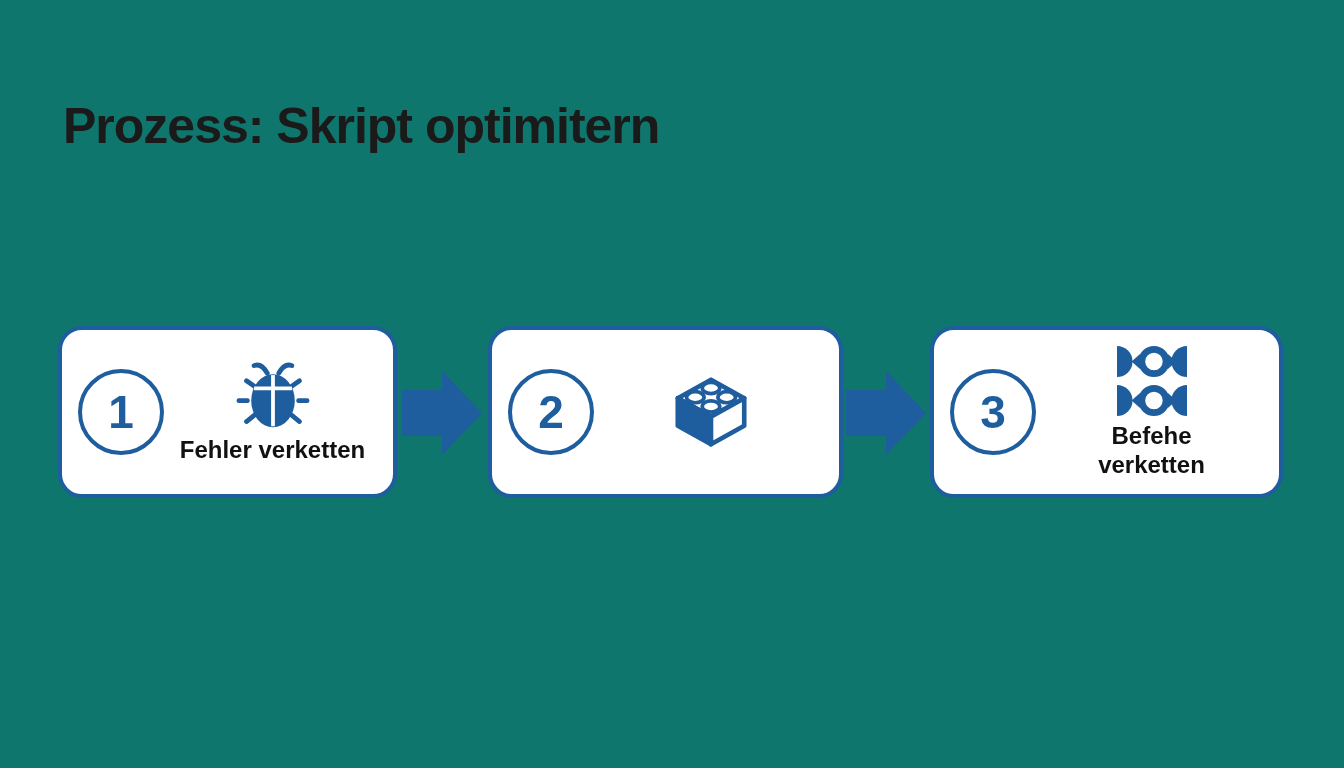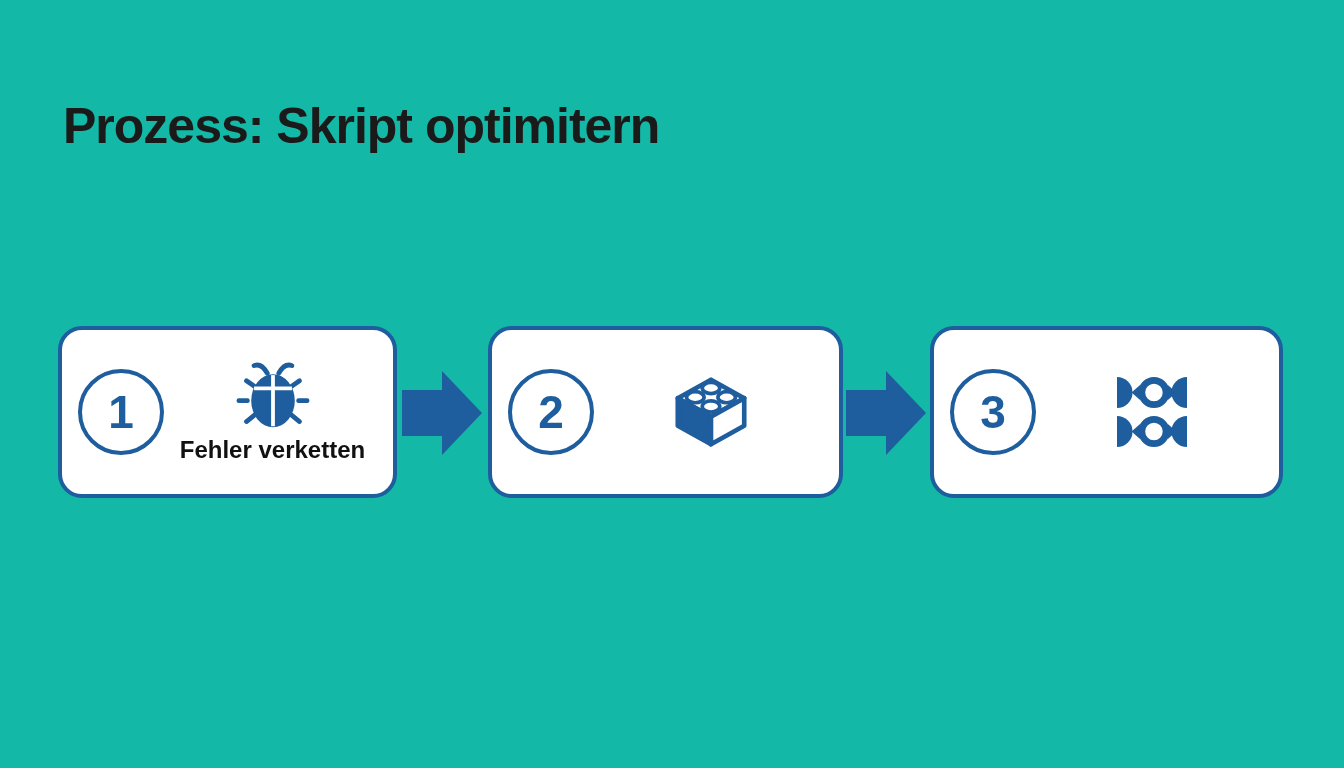--- a/index.html
+++ b/index.html
@@ -3,21 +3,21 @@
 <meta charset="utf-8">
 <style>
   * { margin: 0; padding: 0; box-sizing: border-box; }
   html, body {
     width: 1344px; height: 768px;
     background: #ffffff;
     font-family: "Liberation Sans", sans-serif;
     overflow: hidden;
     position: relative;
   }
-  .slide { position: absolute; inset: 0; background: #14b8a6; }
+  .slide { position: absolute; inset: 0; background: #0f766e; }
 
   .slide-title {
     position: absolute;
     left: 63px; top: 97px;
     font-size: 50px;
     font-weight: 700;
     letter-spacing: -1px;
     color: #1a1a1a;
     white-space: nowrap;
   }
@@ -145,16 +145,18 @@
           <polygon points="63,17 54,9 54,25"></polygon>
           <path d="M74,1 A16,16 0 0 0 74,33 Z"></path>
 
           <path d="M2,41 A16,16 0 0 1 2,73 Z"></path>
           <polygon points="17,57 26,49 26,65"></polygon>
           <circle cx="40" cy="57" r="12.5" fill="none" stroke="#1e5d9e" stroke-width="7"></circle>
           <polygon points="63,57 54,49 54,65"></polygon>
           <path d="M74,41 A16,16 0 0 0 74,73 Z"></path>
         </g>
       </svg>
+      <div class="step-label">Befehe
+verketten</div>
     </div>
   </div>
 
 </div>
 
 </body></html>

